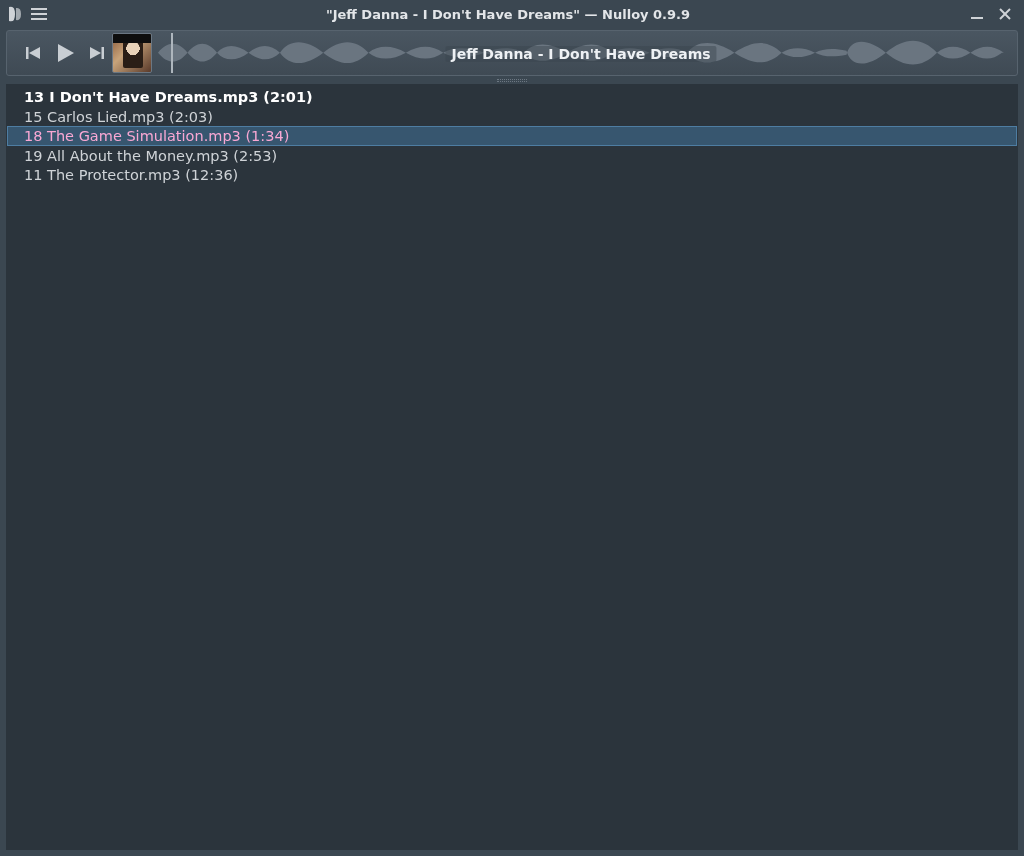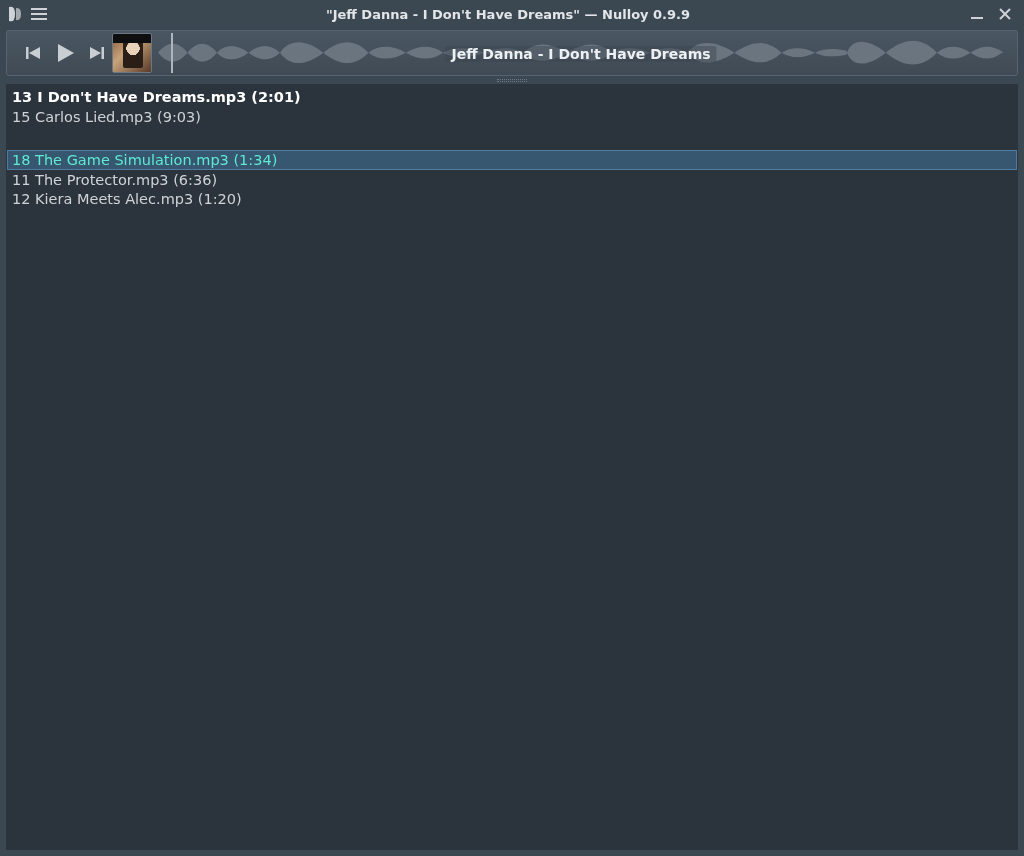--- a/index.html
+++ b/index.html
@@ -132,34 +132,33 @@
     margin: 0 6px 6px 6px;
     border: 1px solid #2b343c;
     background: #2b343c;
     overflow:auto;
     padding: 2px 0 0 0;
   }
   .pl-entry {
     font-size: 14.5px;
     line-height: 19px;
     height: 19.5px;
-    padding: 0 4px;
+    padding: 0 16px;
     color: #cfd3d7;
     white-space:nowrap;
     border:1px solid transparent;
   }
   .pl-entry.current {
     color: #ffffff;
     font-weight: bold;
   }
   .pl-entry.selected {
     background: #37566f;
     border:1px solid #4e7da2;
-    color:#5eead4;
-    margin-top:24px;
+    color:#f9a8d4;
   }
 </style>
 </head>
 <body>
 
 <div class="window">
 
   <div class="titlebar">
     <span class="app-icon">
       <svg width="18" height="18" viewBox="0 0 18 18">
@@ -231,19 +230,19 @@
       <div class="track-label">Jeff Danna - I Don't Have Dreams</div>
     </div>
   </div>
 
   <div class="grip">
       <span></span>
     </div>
 
   <div class="playlist" id="playlist">
       <div class="pl-entry current">13 I Don't Have Dreams.mp3 (2:01)</div>
-      <div class="pl-entry">15 Carlos Lied.mp3 (9:03)</div>
+      <div class="pl-entry">15 Carlos Lied.mp3 (2:03)</div>
       <div class="pl-entry selected">18 The Game Simulation.mp3 (1:34)</div>
-      <div class="pl-entry">11 The Protector.mp3 (6:36)</div>
-      <div class="pl-entry">12 Kiera Meets Alec.mp3 (1:20)</div>
+      <div class="pl-entry">19 All About the Money.mp3 (2:53)</div>
+      <div class="pl-entry">11 The Protector.mp3 (12:36)</div>
     </div>
 
 </div>
 
 </body></html>

